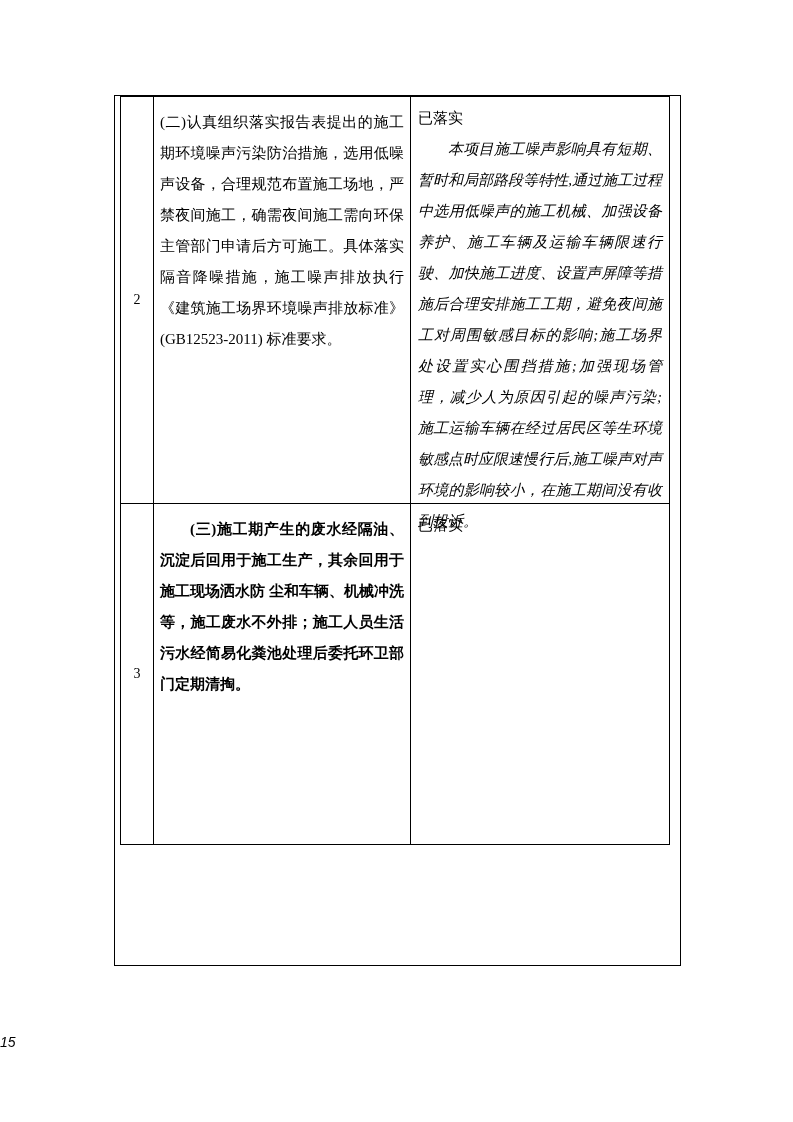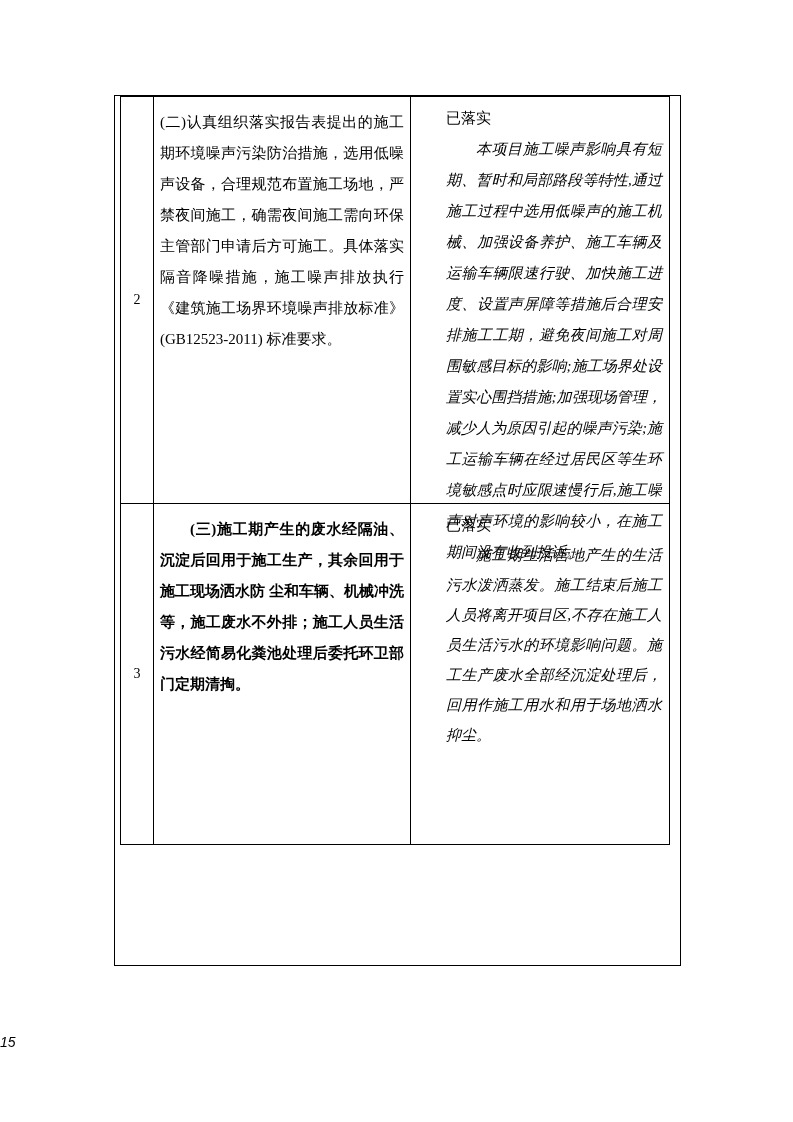--- a/index.html
+++ b/index.html
@@ -55,21 +55,20 @@
     font-size: 15px;
     line-height: 31px;
     text-align: justify;
     text-justify: inter-ideograph;
     width: 100%;
   }
   .row-3 .cell-measure p { text-indent: 2em; font-weight: bold; }
   .cell-status {
     flex: 1;
     padding: 6px 7px 0 7px;
-    margin-left: 28px;
   }
   .cell-status p {
     margin: 0;
     font-size: 15px;
     line-height: 31px;
     text-align: justify;
     text-justify: inter-ideograph;
   }
   .row-3 .cell-status p { line-height: 30px; }
   .cell-status .status-para { text-indent: 2em; font-style: italic; }
@@ -107,21 +106,20 @@
 
     <div class="row row-3">
       <div class="cell-num">
         <span>3</span>
       </div>
       <div class="cell-measure">
         <p>(三)施工期产生的废水经隔油、沉淀后回用于施工生产，其余回用于施工现场洒水防 尘和车辆、机械冲洗等，施工废水不外排；施工人员生活污水经简易化粪池处理后委托环卫部门定期清掏。</p>
       </div>
       <div class="cell-status">
         <p class="status-title">已落实</p>
-        <p class="status-para">施工期生活营地产生的生活污水泼洒蒸发。施工结束后施工人员将离开项目区,不存在施工人员生活污水的环境影响问题。施工生产废水全部经沉淀处理后，回用作施工用水和用于场地洒水抑尘。</p>
       </div>
     </div>
 
   </div>
 
   <div class="footer-pagenum">15</div>
 
 </div>
 
 </body></html>

